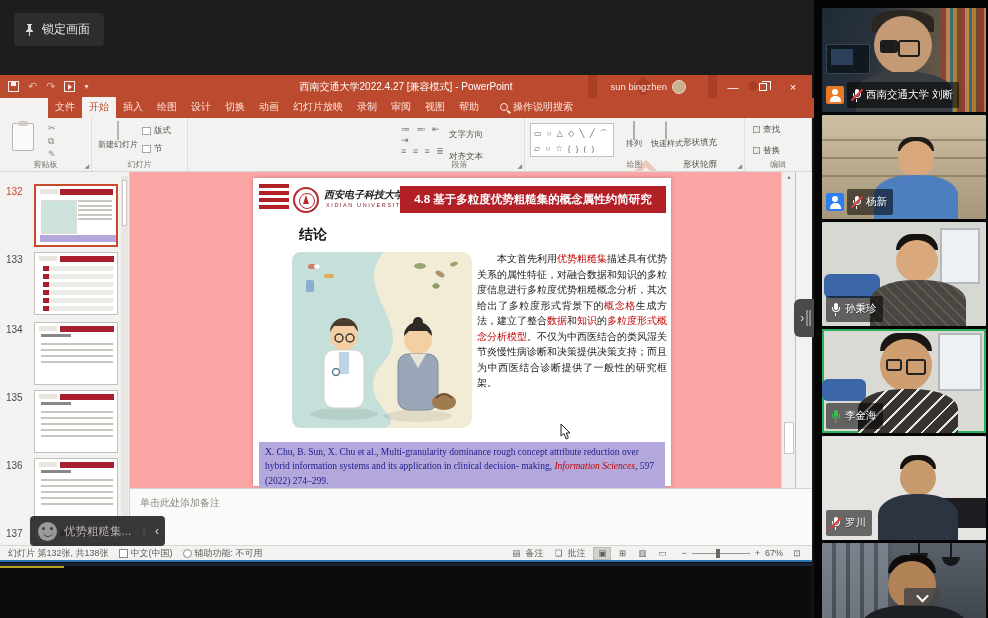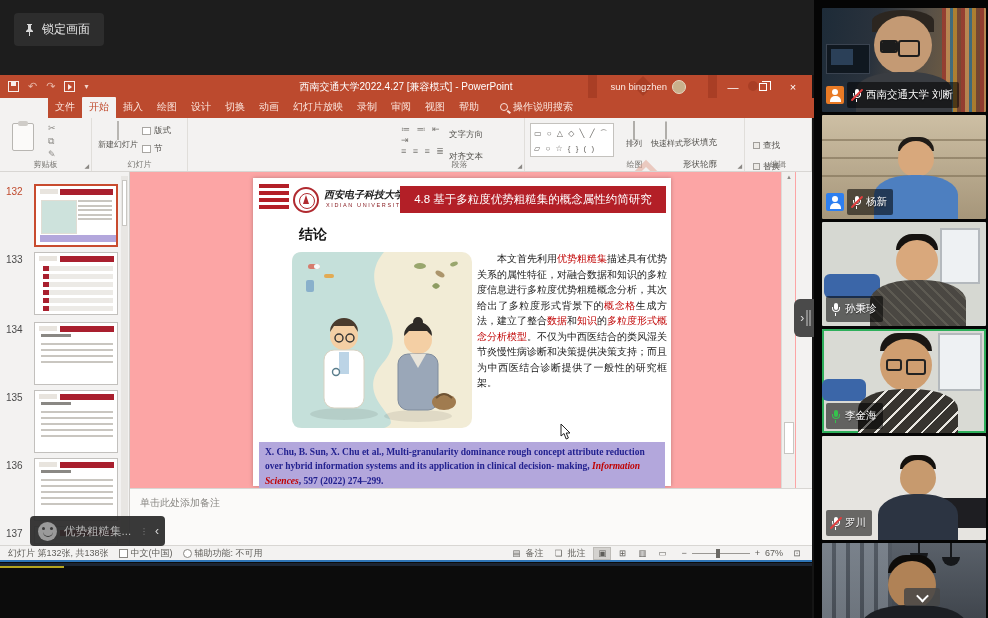--- a/index.html
+++ b/index.html
@@ -83,21 +83,21 @@
   .para-col{position:absolute;left:54px;top:5px;display:flex;flex-direction:column;gap:4px;}
   .g-draw{left:525px;width:220px;}
   .shape-box{position:absolute;left:5px;top:5px;width:84px;height:34px;background:#fff;border:1px solid #c4c2be;
              font-size:8px;color:#6a6864;line-height:15px;padding:2px 3px;letter-spacing:1.5px;overflow:hidden;}
   .draw-btn{position:absolute;top:4px;width:30px;text-align:center;}
   .draw-btn .bic{width:14px;height:12px;margin:0 auto 2px auto;border:1px solid #b0aeaa;background:#fdf6d8;}
   .draw-btn.b2 .bic{background:#fff;border-radius:2px;}
   .draw-btn .rt{font-size:8px;display:block;line-height:8.5px;}
   .draw-col{position:absolute;left:158px;top:5px;display:flex;flex-direction:column;gap:4px;margin-top:8px;}
   .g-edit{left:745px;width:67px;}
-  .edit-col{position:absolute;left:8px;top:16px;display:flex;flex-direction:column;gap:3px;justify-content:flex-end;}
+  .edit-col{position:absolute;left:8px;top:0;display:flex;flex-direction:column;gap:3px;justify-content:flex-end;}
   .dot-ic{display:inline-block;width:7px;height:7px;border:1px solid #a0statusa;border:1px solid #a09e9a;background:#eceae6;margin-right:3px;vertical-align:-1px;}
   .knot{position:absolute;left:636px;top:46px;width:20px;height:20px;border:5px solid #e2a08d;opacity:.5;transform:rotate(45deg);}
 
   
   .thumbs{position:absolute;left:0;top:97px;width:130px;height:373px;background:#f3f2f1;border-right:1px solid #d0cecb;overflow:hidden;}
   .thumb-row{position:absolute;left:0;width:130px;}
   .tnum{position:absolute;left:6px;top:2px;width:24px;font-size:10px;color:#4a4a4a;text-align:left;}
   .thumb-row[data-selected="true"] .tnum{color:#c0492c;}
   .tbox{position:absolute;left:34px;top:0;width:84px;height:63px;background:#fff;border:1px solid #c2c0bd;overflow:hidden;}
   .thumb-row[data-selected="true"] .tbox{border:2px solid #c84b2e;}
@@ -121,28 +121,28 @@
   .slide{position:absolute;left:123px;top:6px;width:418px;height:308px;background:#fff;box-shadow:0 0 4px rgba(0,0,0,.25);}
   .stripes{position:absolute;left:6px;top:6px;width:30px;}
   .stripes i{display:block;height:4px;background:#b31f27;margin-bottom:3px;}
   .xlogo{position:absolute;left:40px;top:9px;width:26px;height:26px;border:2px solid #b02a30;border-radius:50%;}
   .xlogo::before{content:"";position:absolute;left:4px;top:4px;width:14px;height:14px;border:1px solid #b02a30;border-radius:50%;}
   .xlogo::after{content:"";position:absolute;left:8px;top:6px;border-left:3px solid transparent;border-right:3px solid transparent;border-bottom:9px solid #b02a30;}
   .logo-cn{position:absolute;left:71px;top:10px;font-family:"Liberation Serif",serif;font-weight:bold;font-style:italic;
            font-size:10px;color:#222;white-space:nowrap;}
   .logo-en{position:absolute;left:73px;top:24px;font-size:5.5px;letter-spacing:1.6px;color:#8a1f24;}
   .banner{position:absolute;left:147px;top:8px;width:266px;height:27px;background:#b31f27;color:#fff;
-          font-weight:normal;font-size:11.5px;display:flex;align-items:center;justify-content:center;white-space:nowrap;}
+          font-weight:bold;font-size:11.5px;display:flex;align-items:center;justify-content:center;white-space:nowrap;}
   .heading{position:absolute;left:46px;top:48px;font-size:14px;font-weight:bold;color:#111;}
   .illus{position:absolute;left:39px;top:74px;}
   .slide-par{position:absolute;left:224px;top:73px;width:190px;font-family:"Liberation Serif",serif;
              font-size:10px;line-height:1.55;color:#1a1a1a;text-align:justify;text-indent:2em;}
   .slide-par .kw{color:#c00000;}
   .cite{position:absolute;left:6px;top:264px;width:406px;background:#b3a7dc;padding:3px 6px;
-        font-family:"Liberation Serif",serif;font-weight:bold;font-size:9.5px;line-height:1.5;color:#22218f;}
+        font-family:"Liberation Serif",serif;font-weight:normal;font-size:9.5px;line-height:1.5;color:#22218f;}
   .cite .journal{color:#c00000;font-style:italic;}
   .cursor{position:absolute;left:430px;top:252px;}
   .vscroll{position:absolute;right:1px;top:0;width:14px;height:373px;background:#f1f0ee;border-left:1px solid #dddbd8;}
   .vscroll .arr{position:absolute;left:0;width:14px;text-align:center;font-size:6px;color:#8a8884;}
   .vscroll .thb{position:absolute;left:2px;top:250px;width:10px;height:32px;background:#fff;border:1px solid #c8c6c2;}
   .vscroll .pg{position:absolute;left:0;width:14px;text-align:center;font-size:6px;color:#8a8884;line-height:10px;}
 
   
   .notes{position:absolute;left:130px;top:413px;width:682px;height:57px;background:#fbfaf9;border-top:1px solid #d8d6d3;}
   .notes span{position:absolute;left:10px;top:7px;font-size:10px;color:#8a8884;}

